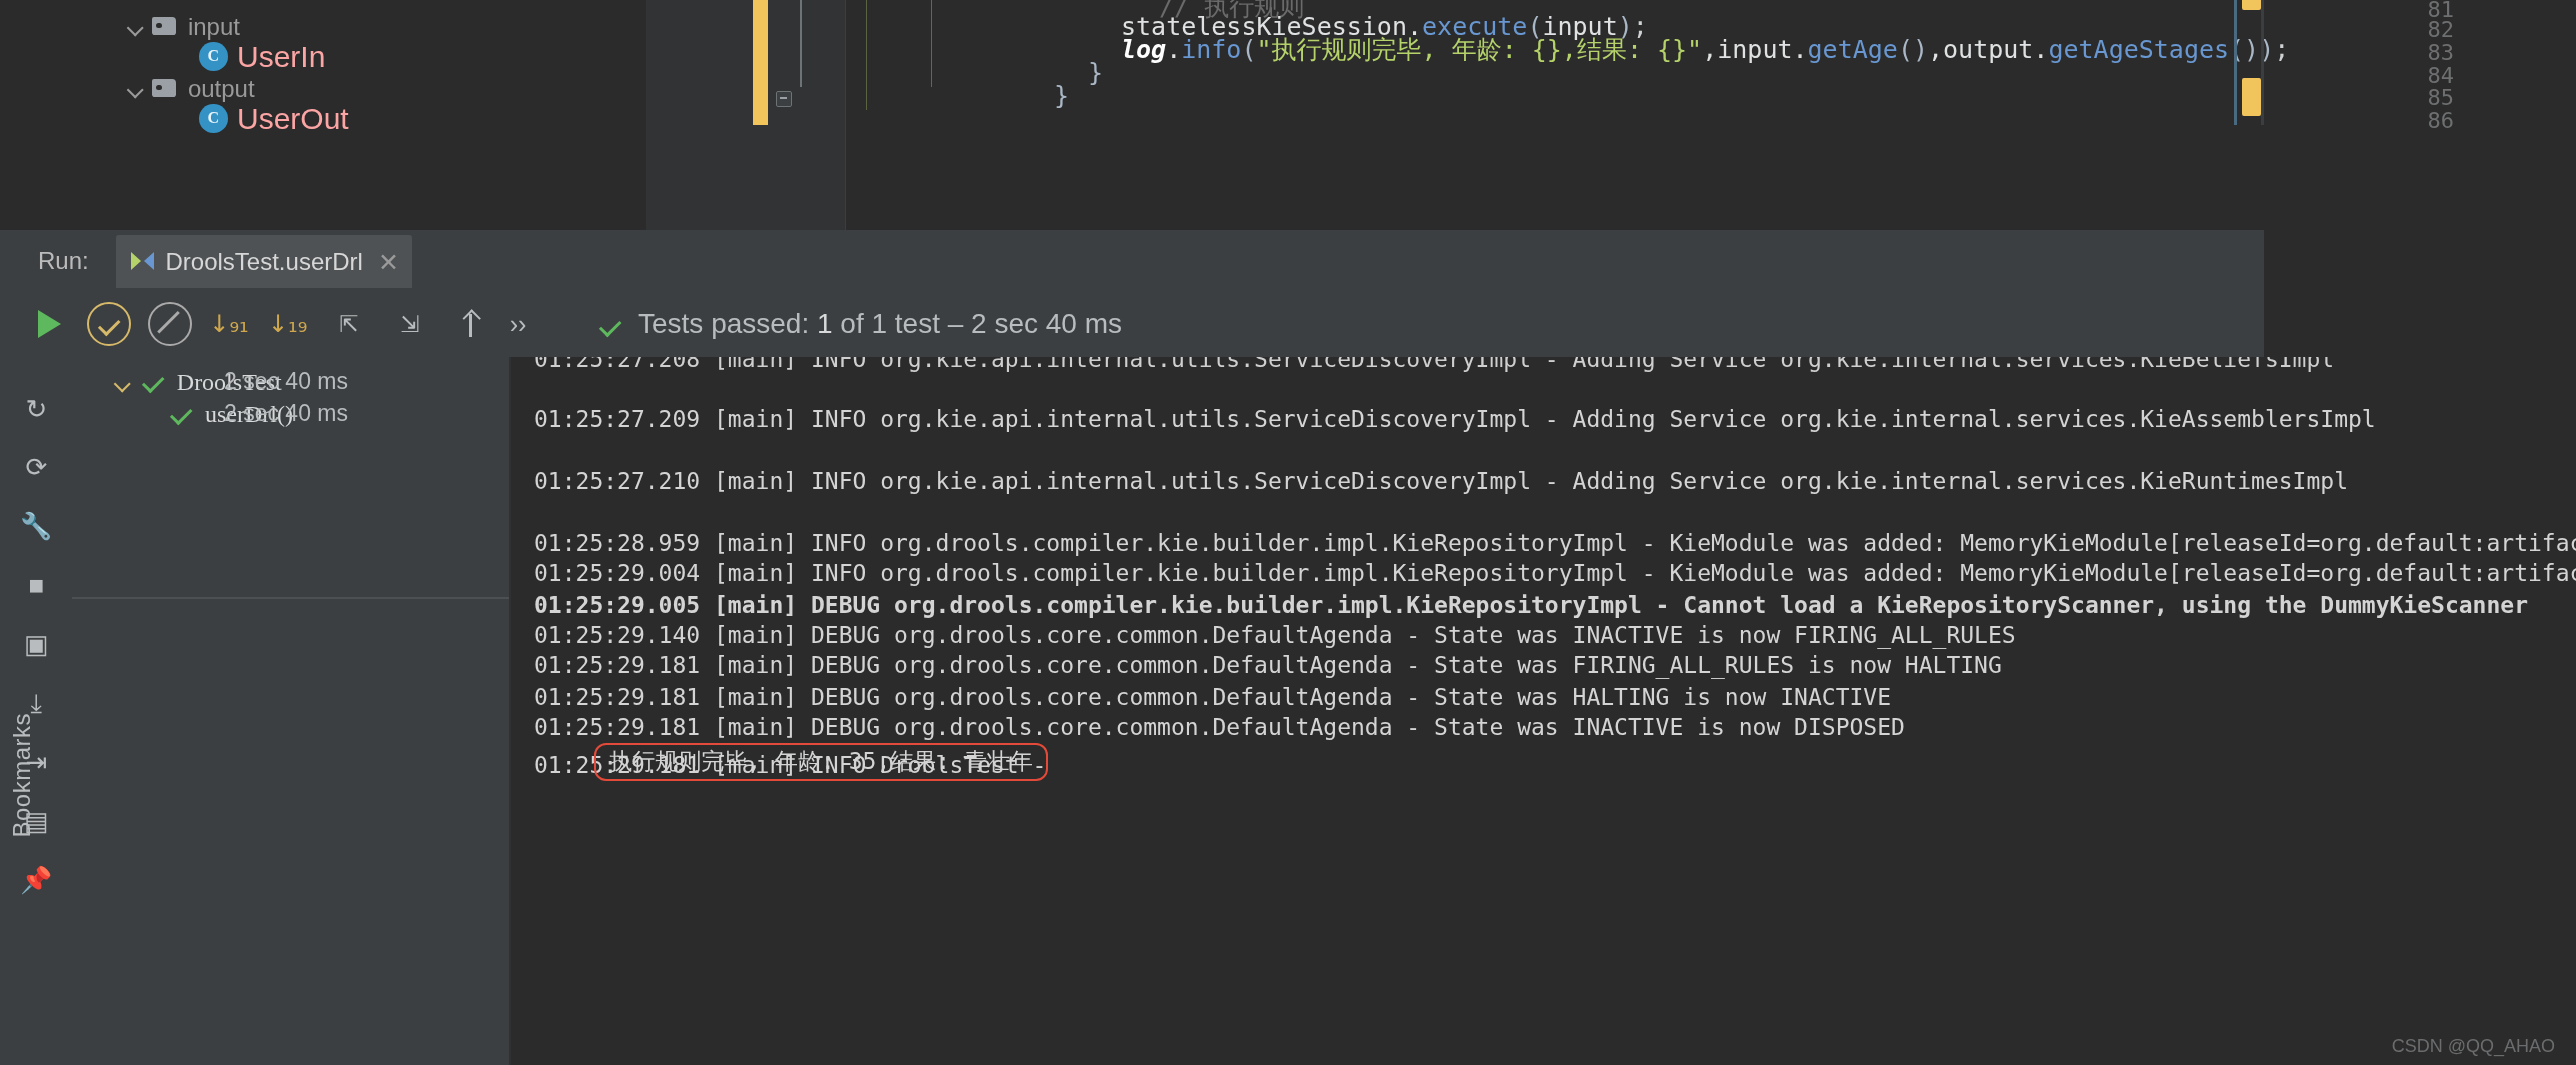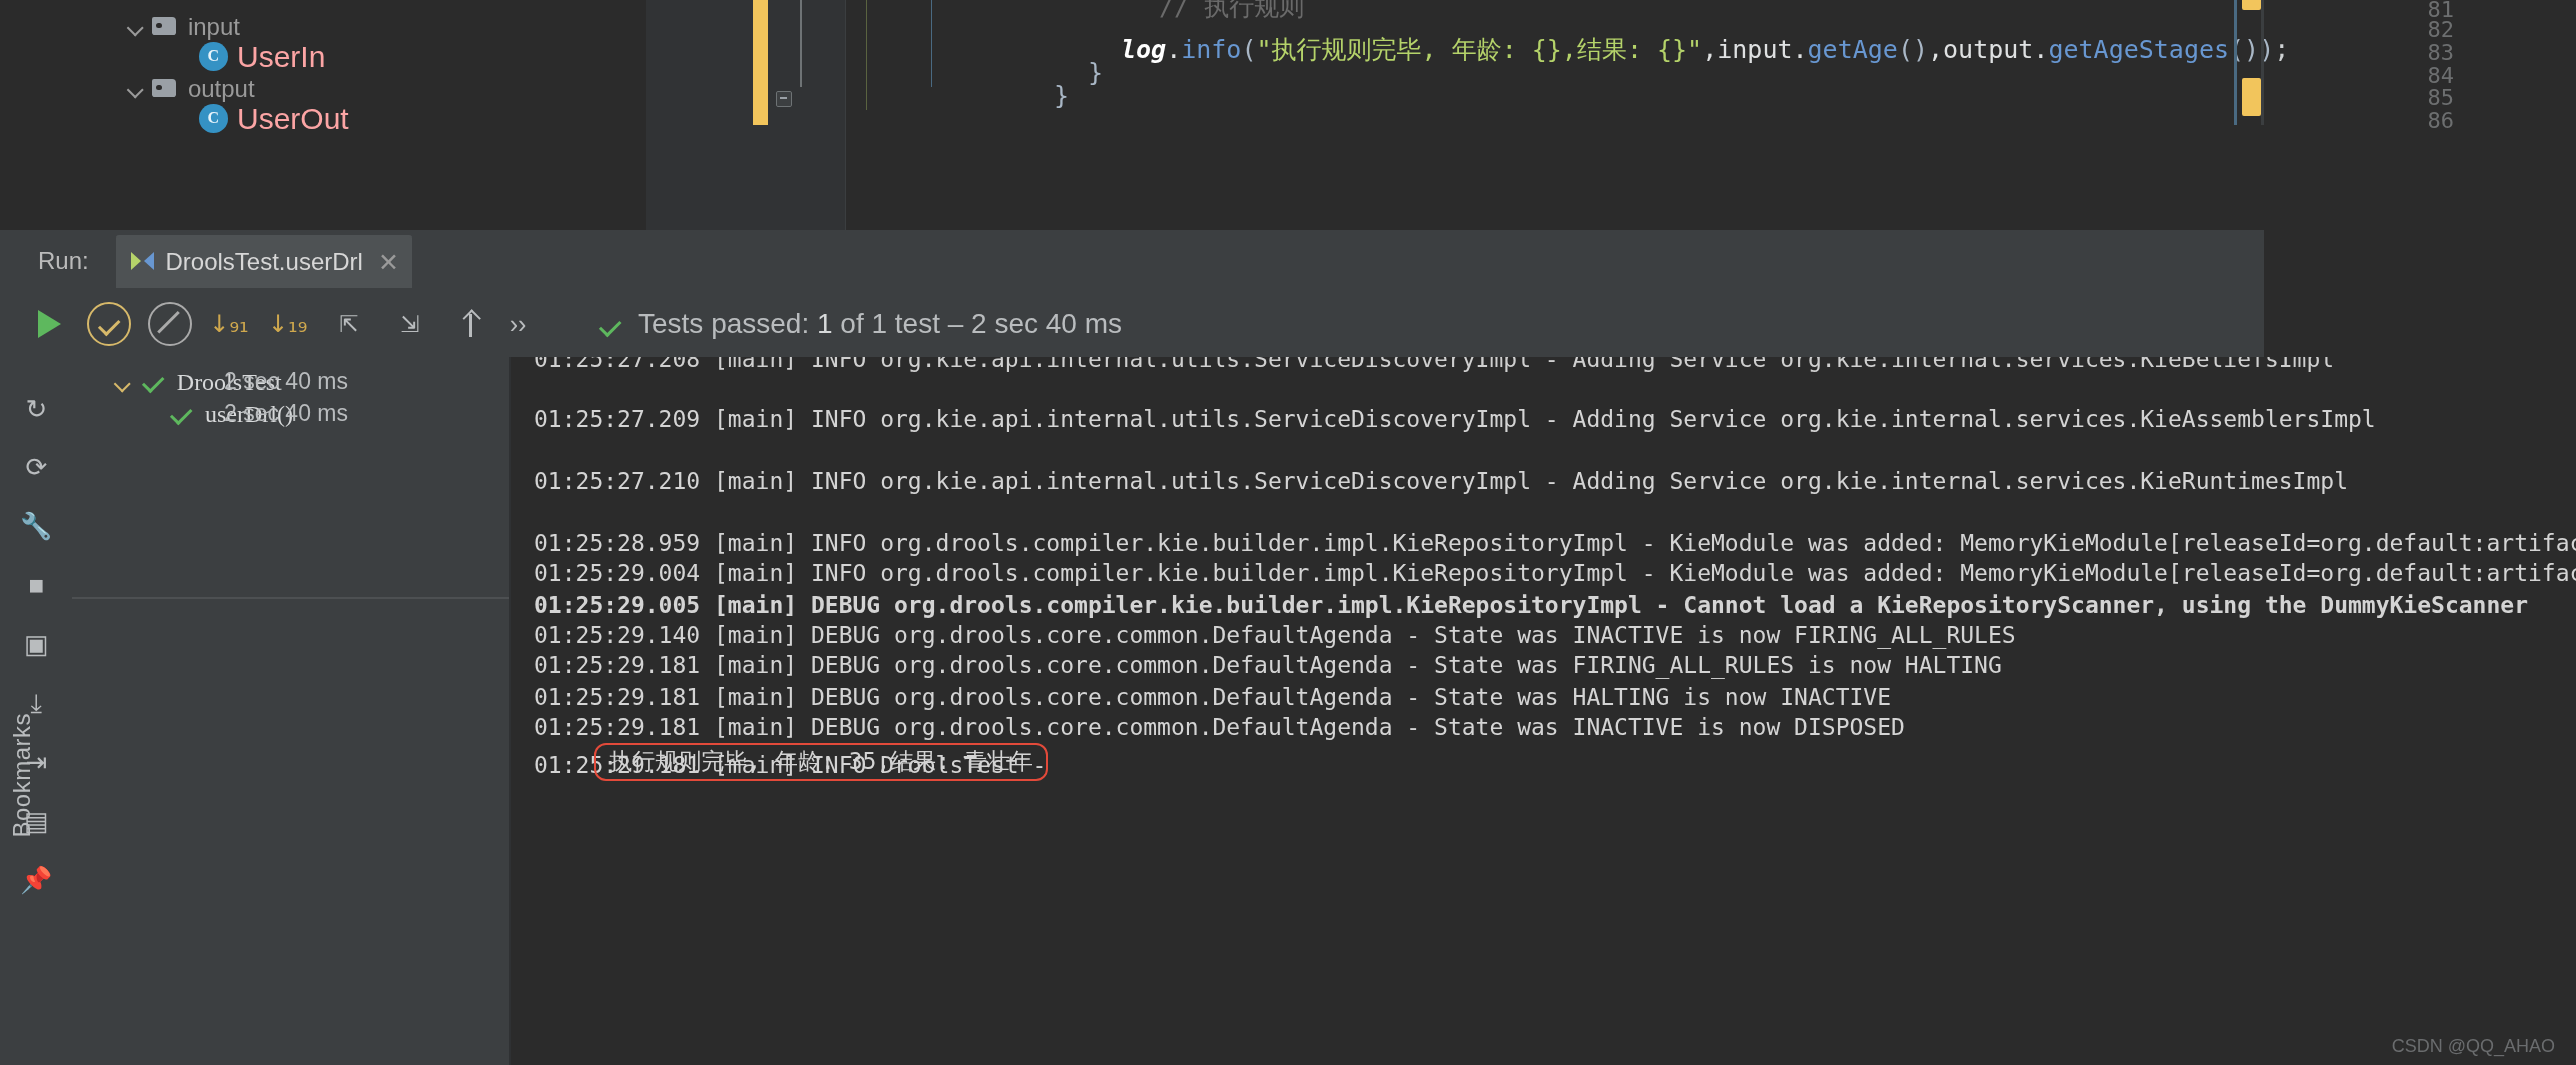--- a/index.html
+++ b/index.html
@@ -260,20 +260,21 @@
 
       <div class="change-bar" style="top:0; height:125px;"></div>
       <div class="fold-marker" style="top:87px;"></div>
       <div class="fold-line" style="top:0; height:87px;"></div>
 
       <div class="indent-guide olive" style="left:220px; top:0; height:110px;"></div>
       <div class="indent-guide blue" style="left:285px; top:0; height:87px;"></div>
 
       <div class="code-line" style="left:513px; top:-5.7px;"><span class="c-comment">// 执行规则</span></div>
 
+      <div class="code-line" style="left:475px; top:14.2px;"><span class="c-plain">statelessKieSession</span><span class="c-plain">.</span><span class="c-method">execute</span><span class="c-paren">(</span><span class="c-plain">input</span><span class="c-paren">)</span><span class="c-semi">;</span></div>
 
       <div class="code-line" style="left:475px; top:37px;"><span class="c-field">log</span><span class="c-plain">.</span><span class="c-method">info</span><span class="c-paren">(</span><span class="c-string">"执行规则完毕, 年龄: {},结果: {}"</span><span class="c-plain">,</span><span class="c-plain">input</span><span class="c-plain">.</span><span class="c-method">getAge</span><span class="c-paren">()</span><span class="c-plain">,</span><span class="c-plain">output</span><span class="c-plain">.</span><span class="c-method">getAgeStages</span><span class="c-paren">()</span><span class="c-paren">)</span><span class="c-semi">;</span></div>
 
       <div class="code-line" style="left:442px; top:60px;"><span class="c-brace">}</span></div>
       <div class="code-line" style="left:408px; top:83px;"><span class="c-brace">}</span></div>
 
       <div class="right-rail-line" style="left:1588px; top:0; height:125px;"></div>
       <div class="right-mark" style="left:1596px; top:-11.4px; height:21px;"></div>
       <div class="right-mark" style="left:1596px; top:78px; height:38px;"></div>
       <div class="right-rail-line" style="left:1615px; top:0; height:125px; background:#3b3e40;"></div>

